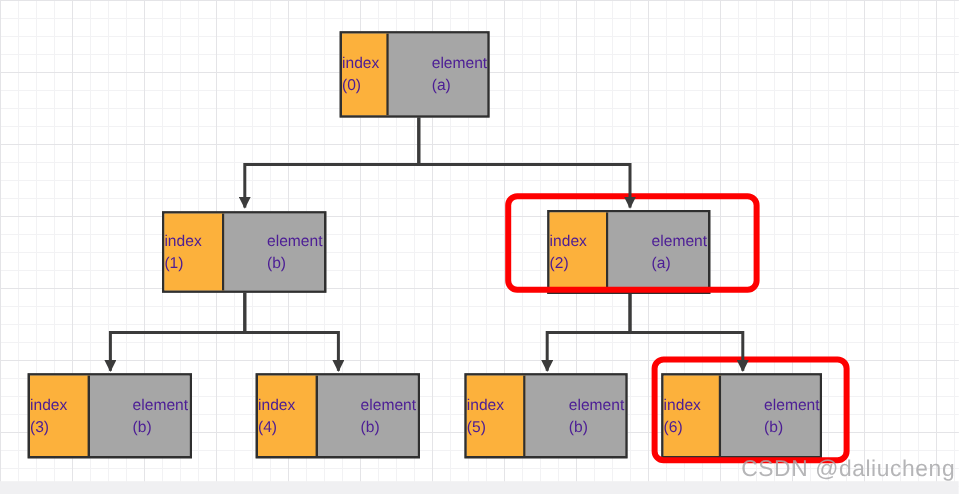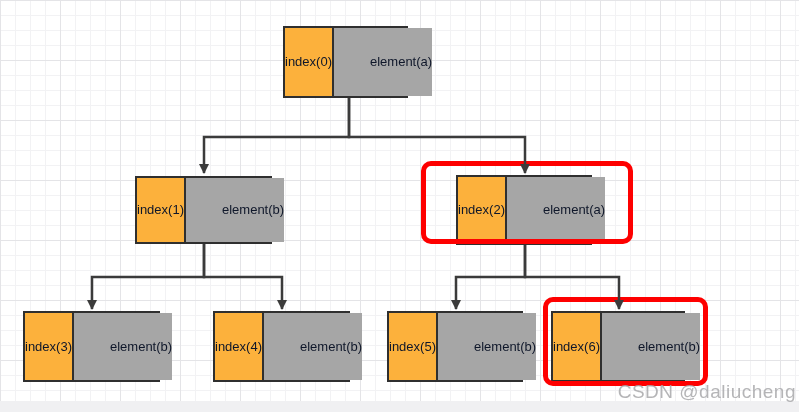--- a/index.html
+++ b/index.html
@@ -19,23 +19,23 @@
   .node{
     position:absolute;
     display:flex;
     z-index:2;
     border:2.5px solid #2f2f2f;
     box-sizing:border-box;
     background:#a6a6a6;
   }
   .cell{
     flex:1 1 50%;
-    display:flex;
-    align-items:center;justify-content:center;
-    font-size:13px;line-height:1.35;color:#0f172a;
+    display:flex;flex-direction:column;
+    align-items:flex-start;justify-content:center;
+    font-size:13px;line-height:1.35;color:#4c1d95;
     text-align:center;
   }
   .cell.index{background:#fcb13c;border-right:2.5px solid #2f2f2f;}
   .cell.element{background:#a6a6a6;padding-left:36px;}
   
   .n0{left:283px;top:26px;width:125px;height:72px;}
   .n1{left:135px;top:176px;width:137px;height:68px;}
   .n2{left:456px;top:175px;width:136px;height:70px;}
   .n3{left:23px; top:311px;width:137px;height:71px;}
   .n4{left:213px;top:311px;width:137px;height:71px;}

